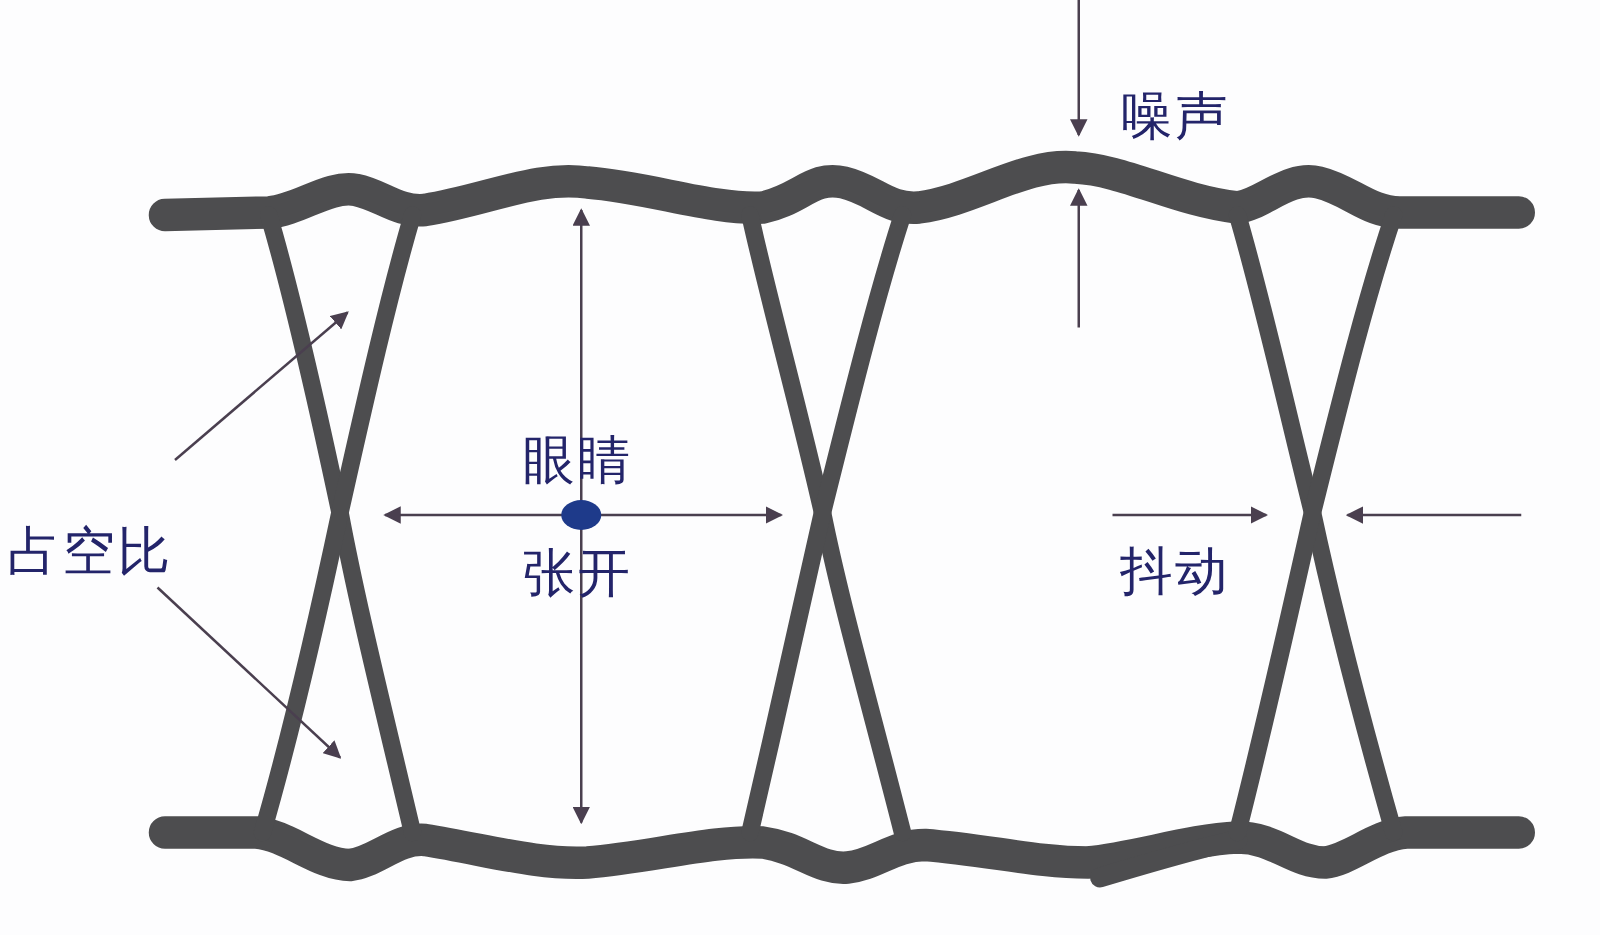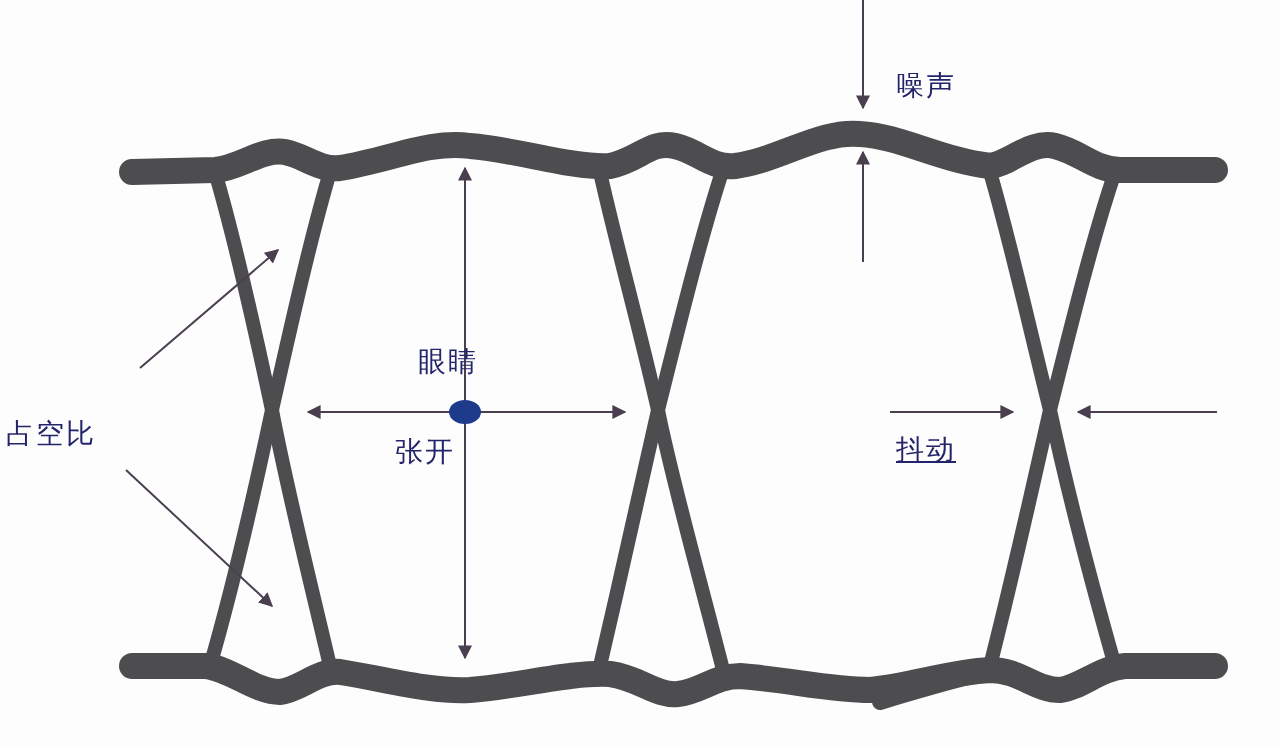--- a/index.html
+++ b/index.html
@@ -2,21 +2,21 @@
 <html><head>
   <meta charset="utf-8">
   <style>
     html, body { margin: 0; padding: 0; background: #fdfdfe; }
     body { width: 1280px; height: 748px; position: relative; overflow: hidden; }
     #diagram { position: absolute; left: 0; top: 0; width: 1280px; height: 748px; }
     .label {
       position: absolute;
       font-family: "DejaVu Sans", sans-serif;
       color: #23246a;
-      font-size: 28px;
+      font-size: 42px;
       line-height: 1;
       letter-spacing: 2px;
       white-space: nowrap;
     }
   </style>
 </head>
 <body>
 
 <svg id="diagram" viewBox="0 0 1280 748" xmlns="http://www.w3.org/2000/svg">
   <defs>
@@ -61,15 +61,15 @@
 
     <line x1="890" y1="412" x2="1013" y2="412" marker-end="url(#ah)"></line>
     <line x1="1217" y1="412" x2="1078" y2="412" marker-end="url(#ah)"></line>
   </g>
 
   <ellipse cx="465" cy="412" rx="16" ry="12" fill="#1e3a8a"></ellipse>
 </svg>
 
 <div class="label" style="left:6px; top:420px;">占空比</div>
 <div class="label" style="left:418px; top:348px;font-family:Liberation Serif, serif;">眼睛</div>
-<div class="label" style="left:395px; top:438px;">张开</div>
+<div class="label" style="left:418px; top:438px;">张开</div>
 <div class="label" style="left:896px; top:72px;">噪声</div>
-<div class="label" style="left:896px; top:436px;text-decoration:underline;">抖动</div>
+<div class="label" style="left:896px; top:436px;">抖动</div>
 
 </body></html>

